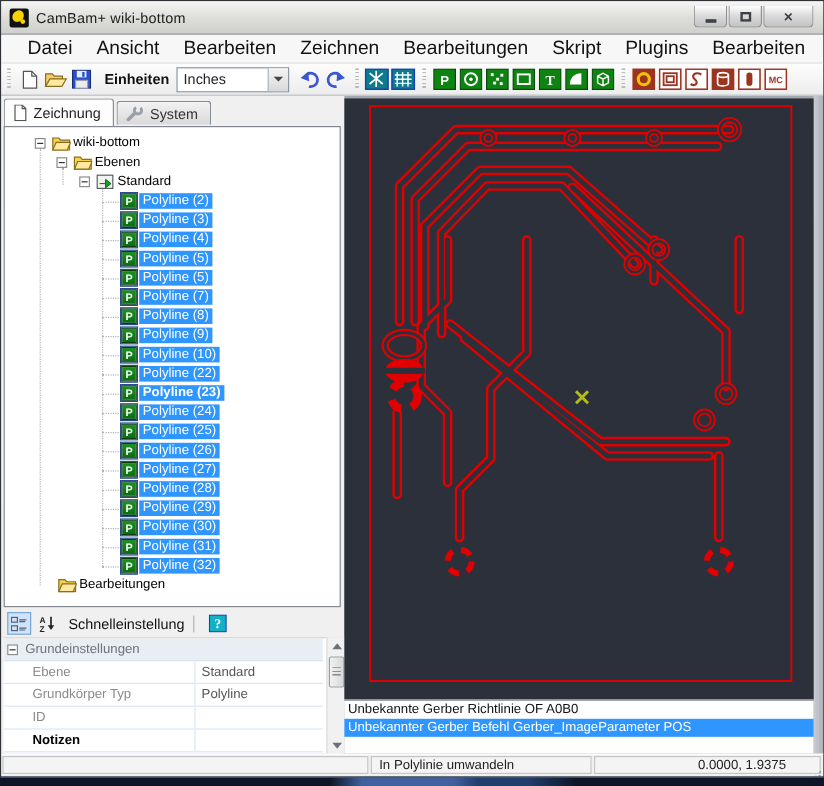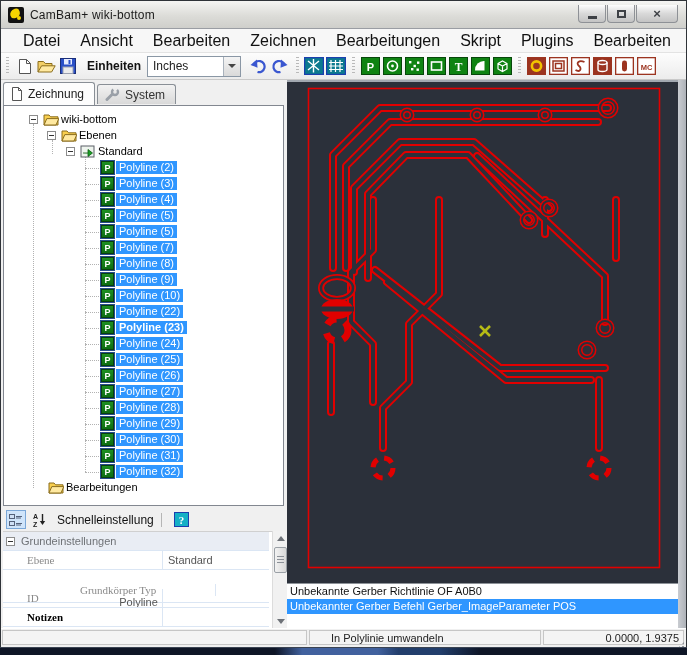--- a/index.html
+++ b/index.html
@@ -67,21 +67,21 @@
     color:#fff;font-size:9px;font-weight:bold;display:flex;align-items:center;justify-content:center;box-sizing:border-box;}
 
   
   #prop-toolbar{position:absolute;left:2px;top:428px;width:281px;height:23px;background:#f0f0f0;display:flex;align-items:center;}
   .pbtn{width:20px;height:19px;display:flex;align-items:center;justify-content:center;margin-left:3px;}
   .pbtn.active{background:#cfe4fa;border:1px solid #7aa7d8;box-sizing:border-box;}
   #quick-label{font-size:12px;color:#111;margin-left:8px;}
   .psep{width:1px;height:14px;background:#b5b5b5;margin:0 7px;}
   #prop-grid{position:absolute;left:2px;top:451px;width:281px;height:97px;background:#fff;border-top:1px solid #d0d0d0;box-sizing:border-box;}
   .prow{position:absolute;left:0;width:266px;height:19px;border-bottom:1px solid #dbe6f4;box-sizing:border-box;display:flex;font-size:11px;align-items:center;}
-  .prow .pname{width:160px;padding-left:24px;color:#8a8a8a;border-right:1px solid #dbe6f4;height:100%;display:flex;align-items:center;box-sizing:border-box;font-family:Liberation Serif, serif;}
+  .prow .pname{width:160px;padding-left:24px;color:#8a8a8a;border-right:1px solid #dbe6f4;height:100%;display:flex;align-items:center;box-sizing:border-box;}
   .prow .pname.bold{color:#000;font-weight:bold;}
   .prow .pval{flex:1;padding-left:5px;color:#555;}
   .prow.cat{background:#e9edf4;color:#6f7276;}
   .prow.cat .cbox{width:9px;height:9px;background:#fff;border:1px solid #8c8c8c;margin:0 6px 0 3px;position:relative;box-sizing:border-box;}
   .prow.cat .cbox i{position:absolute;left:1px;top:3px;width:5px;height:1px;background:#333;}
   #prop-scroll{position:absolute;right:0;top:451px;width:15px;height:97px;background:#f1f1f1;border-left:1px solid #dcdcdc;box-sizing:border-box;}
   .sarrow{position:absolute;left:1px;width:13px;height:14px;display:flex;align-items:center;justify-content:center;}
   .sarrow i{width:0;height:0;border-left:4px solid transparent;border-right:4px solid transparent;}
   .sarrow.up i{border-bottom:5px solid #6e7278;}
   .sarrow.down i{border-top:5px solid #6e7278;}
@@ -92,22 +92,22 @@
   
   #canvas-wrap{position:absolute;left:287px;top:82px;width:391px;height:501px;background:#2b303a;}
   #messages{position:absolute;left:287px;top:583px;width:391px;height:45px;background:#fff;border-top:1px solid #8d9298;box-sizing:border-box;font-size:11px;}
   .msg-row{height:15px;line-height:15px;padding-left:3px;color:#111;white-space:nowrap;}
   .msg-row.sel{background:#2f96ff;color:#fff;}
 
   
   #statusbar{position:absolute;left:1px;top:628px;width:685px;height:19px;background:#f0f0f0;display:flex;box-sizing:border-box;border-top:1px solid #fff;}
   .spanel{height:15px;margin-top:1px;border:1px solid #c6c6c6;box-sizing:border-box;font-size:11px;color:#222;display:flex;align-items:center;background:#f4f4f4;}
   #sp-left{width:305px;margin-left:1px;}
-  #sp-mid{width:232px;margin-left:2px;padding-left:21px;}
-  #sp-right{flex:1;margin-left:2px;margin-right:2px;justify-content:flex-end;padding-right:4px;}
+  #sp-mid{width:184px;margin-left:2px;padding-left:6px;}
+  #sp-right{flex:1;margin-left:2px;margin-right:2px;justify-content:flex-end;padding-right:28px;}
   #grip{position:absolute;right:2px;bottom:2px;width:12px;height:12px;
     background-image:radial-gradient(circle at 2px 2px,#8e9298 1px,transparent 1.3px);
     background-size:4px 4px;clip-path:polygon(100% 0,100% 100%,0 100%);}
   #bottom-border{position:absolute;left:0;top:647px;width:687px;height:8px;
     background:linear-gradient(90deg,#0e1526 0 40%,#41619e 44% 55%,#223e6c 58% 64%,#0e1526 70%);border-top:1px solid #3a4352;box-sizing:border-box;}
 
   svg{display:block;}
   .trace-red use{stroke:#e10000;stroke-width:8;fill:none;stroke-linecap:round;stroke-linejoin:round;}
   .trace-bg  use{stroke:#2b303a;stroke-width:4;fill:none;stroke-linecap:round;stroke-linejoin:round;}
 </style>
@@ -543,21 +543,21 @@
       <div class="prow cat" style="top: 0px;">
         <span class="cbox">
           <i></i>
         </span>
         <span>Grundeinstellungen</span>
       </div>
       <div class="prow" style="top: 19px;">
         <div class="pname">Ebene</div>
         <div class="pval">Standard</div>
       </div>
-      <div class="prow" style="top: 52px; flex-direction: column;">
+      <div class="prow" style="top: 38px;">
         <div class="pname">Grundkörper Typ</div>
         <div class="pval">Polyline</div>
       </div>
       <div class="prow" style="top: 57px;">
         <div class="pname">ID</div>
         <div class="pval"></div>
       </div>
       <div class="prow" style="top: 76px;">
         <div class="pname bold">Notizen</div>
         <div class="pval"></div>

